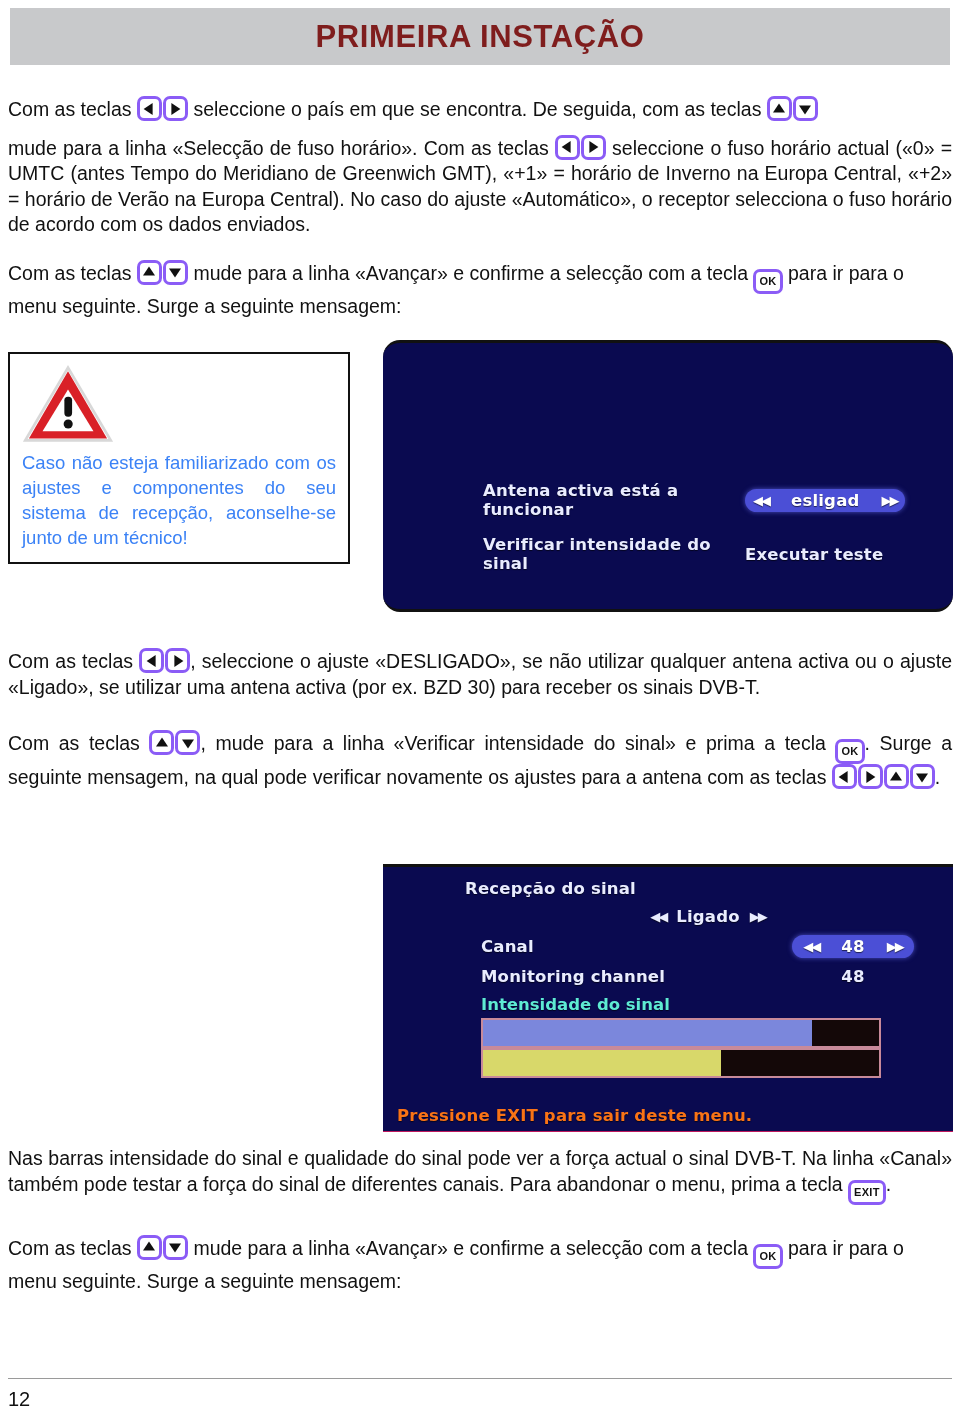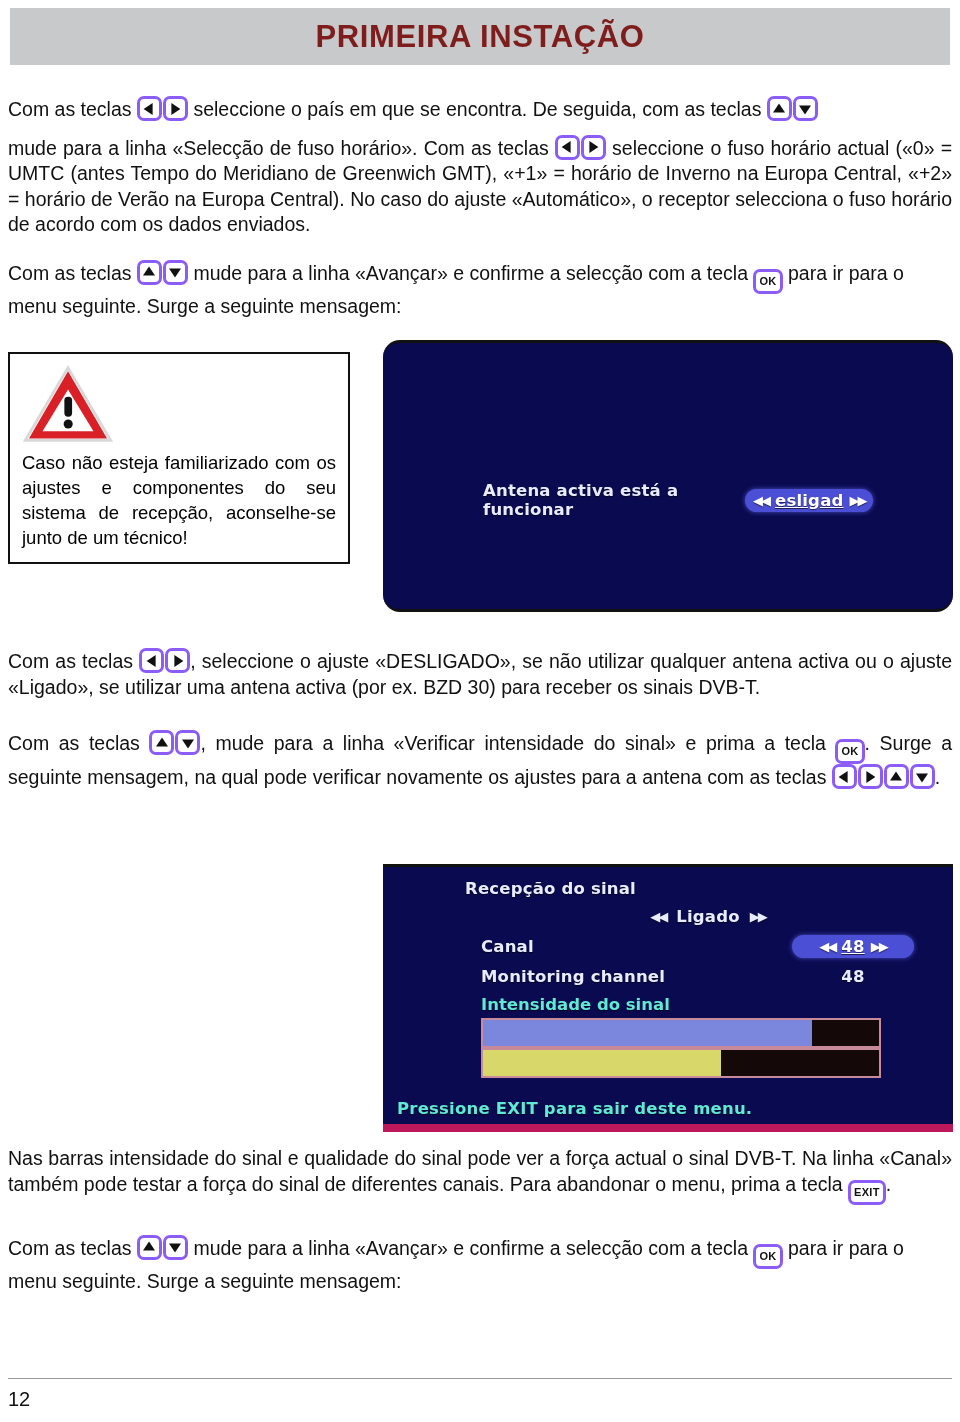--- a/index.html
+++ b/index.html
@@ -129,21 +129,21 @@
     box-sizing: border-box;
     border: 2.5px solid #111;
     background: #fff;
     padding: 10px 12px 8px 12px;
   }
   .warn-icon { width: 92px; height: 80px; display: block; margin-bottom: 6px; }
   .warn-text {
     font-size: 18.5px;
     line-height: 25px;
     text-align: justify;
-    color: #000000;
+    color: #3b82f6;
     margin: 0;
   }
 
   
   .tv {
     position: absolute;
     background: #0a0a50;
     box-sizing: border-box;
     color: #ffffff;
     font-family: "DejaVu Sans", sans-serif;
@@ -157,21 +157,21 @@
     border-top: 3px solid #111;
     border-bottom: 3px solid #111;
     border-radius: 17px;
   }
   .tv-2 {
     left: 383px;
     top: 864px;
     width: 570px;
     height: 268px;
     border-top: 3px solid #111;
-    border-bottom: 8px solid #be185d;
+    border-bottom: 1px solid #be185d;
   }
   .tv-rows1 {
     position: absolute;
     left: 100px;
     top: 138px;
     width: 440px;
   }
   .tv-row {
     display: flex;
     align-items: center;
@@ -192,21 +192,21 @@
     justify-content: center;
     gap: 2px;
     background: #4b4fd6;
     border-radius: 14px;
     padding: 2px 8px;
     min-width: 106px;
     color: #ffffff;
     box-shadow: 0 0 5px rgba(90,95,220,.8);
   }
   .arrows { font-size: 13px; letter-spacing: -2px; }
-  .pill .pv { padding: 0 4px; text-decoration: underline; }
+  .pill .pv { padding: 0 20px; }
 
   .tv-list2 {
     position: absolute;
     left: 82px;
     top: 12px;
     width: 470px;
   }
   .tv2-line {
     display: flex;
     align-items: center;
@@ -241,21 +241,21 @@
   }
   .bar-fill { height: 100%; }
   .fill-strength { background: #7b87dc; }
   .fill-quality  { background: #d8d86a; }
   .tv-footer {
     position: absolute;
     left: 14px;
     bottom: 6px;
     font-size: 16.5px;
     font-weight: bold;
-    color: #5eead4;
+    color: #f97316;
     letter-spacing: 0.2px;
     text-shadow: 0 1px 1px rgba(0,0,0,.6);
   }
 
   
   .footer-rule {
     position: absolute;
     left: 8px;
     top: 1378px;
     width: 944px;
@@ -323,20 +323,24 @@
       <div class="tv-row">
         <span class="lbl">Antena activa está a funcionar</span>
         <span class="val">
           <span class="pill" style="background: rgb(75, 79, 214);">
             <span class="arrows">◀◀</span>
             <span class="pv">esligad</span>
             <span class="arrows">▶▶</span>
           </span>
         </span>
       </div>
+      <div class="tv-row">
+        <span class="lbl">Verificar intensidade do sinal</span>
+        <span class="val">Executar teste</span>
+      </div>
 
     </div>
   </div>
 
   <div class="content" style="top:648px;">
     <p class="para">
       <span>Com as teclas</span>
       <span class="keypair"><span class="key left"><span class="tri"></span></span><span class="key right"><span class="tri"></span></span></span><span>, seleccione o ajuste «DESLIGADO», se não utilizar qualquer antena activa ou o ajuste «Ligado», se utilizar uma antena activa (por ex. BZD 30) para receber os sinais DVB-T.</span>
     </p>
 

